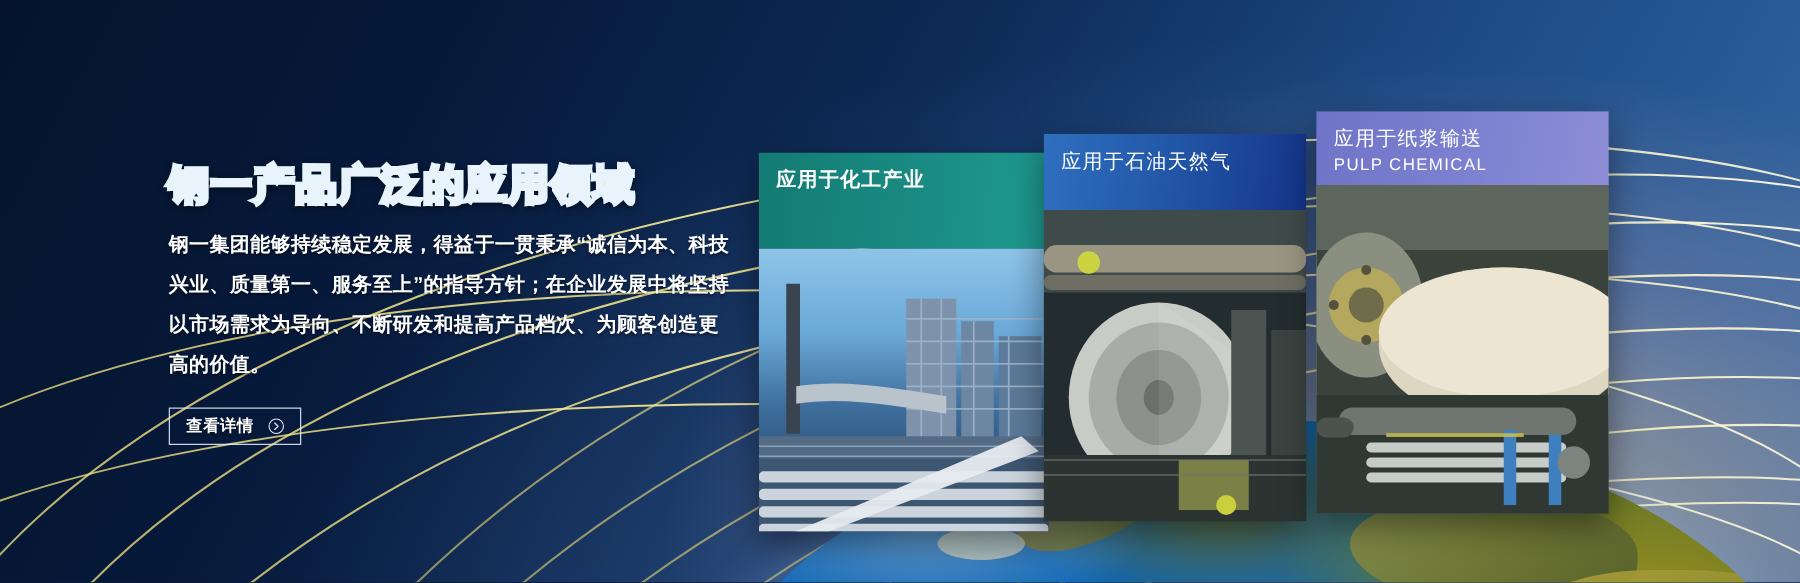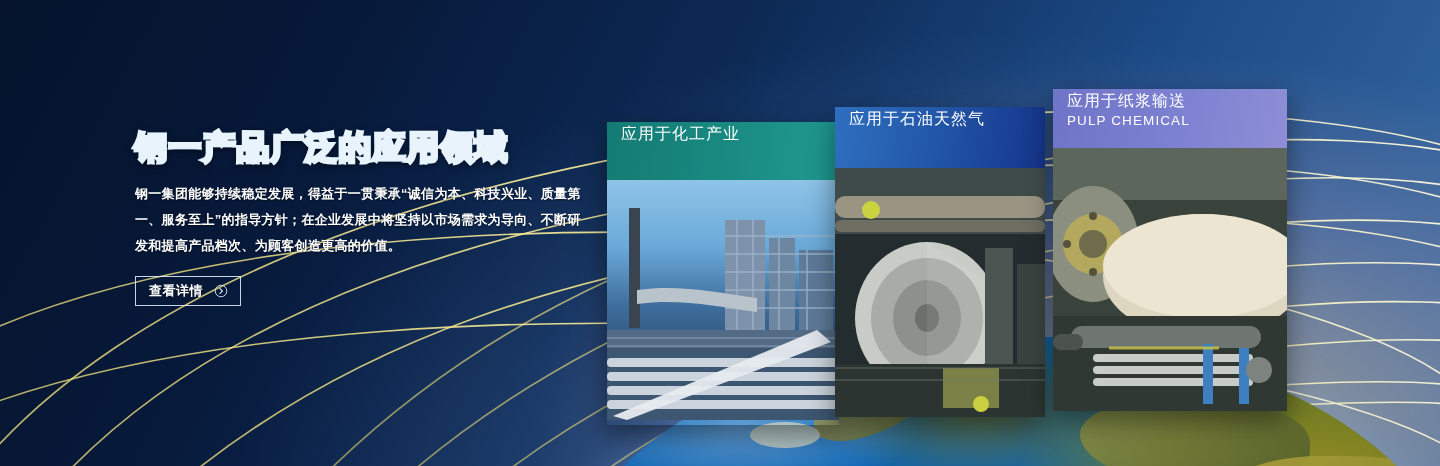--- a/index.html
+++ b/index.html
@@ -51,21 +51,21 @@
     -webkit-background-clip:text; background-clip:text;
     color:transparent; -webkit-text-fill-color:transparent;
     paint-order:stroke fill;
     -webkit-text-stroke:4px #e9f3fb;
     filter:drop-shadow(0 2px 3px rgba(0,0,0,.45));
     white-space:nowrap;
   }
 
   #subcopy {
     margin-top:16px;
-    font-size:13px; font-weight:bold; color:#ffffff;
+    font-size:16px; font-weight:bold; color:#ffffff;
     line-height:2.0; letter-spacing:.3px;
     text-shadow:0 1px 2px rgba(0,0,0,.5);
     width:455px;
   }
 
   #detail-btn {
     display:inline-flex; align-items:center; gap:11px;
     margin-top:17px; padding:5px 12px 5px 13px;
     border:1px solid rgba(220,235,250,.9);
     background:transparent; color:#ffffff;
@@ -75,30 +75,30 @@
   }
   #detail-btn .chev { display:inline-flex; }
 
   
   .card {
     position:absolute;
     box-shadow:0 10px 26px rgba(0,0,0,.45);
     overflow:hidden;
   }
   .card .cap {
-    padding:2px 14px 9px 14px;
+    padding:13px 14px 9px 14px;
     color:#ffffff;
   }
   .cap .zh { font-size:16px; line-height:1.25; letter-spacing:1px; }
   .cap .en { font-size:13.5px; line-height:1.3; letter-spacing:1.1px; margin-top:1px; }
   .card .photo { width:100%; position:relative; overflow:hidden; }
 
   
   #card-chemical { left:607px; top:122px; width:232px; height:303px; }
-  #card-chemical .cap { background:linear-gradient(95deg,#137b74 0%,#1a8b82 55%,#1f9a90 100%); height:58px; }
+  #card-chemical .cap { background:linear-gradient(95deg,#137b74 0%,#1a8b82 55%,#1f9a90 100%); height:77px;font-weight:bold; }
   #card-chemical .photo { height:240px;
     background:
       linear-gradient(180deg,#8fc4e8 0%,#6aa9d8 28%,#3f6f9d 52%,#2a4f77 74%,#1d3c5e 100%);
   }
 
   
   #card-oil { left:835px; top:107px; width:210px; height:310px; }
   #card-oil .cap { background:linear-gradient(100deg,#2f6fc0 0%,#2358a8 45%,#14348a 100%); height:61px; }
   #card-oil .photo { height:249px;
     background:

